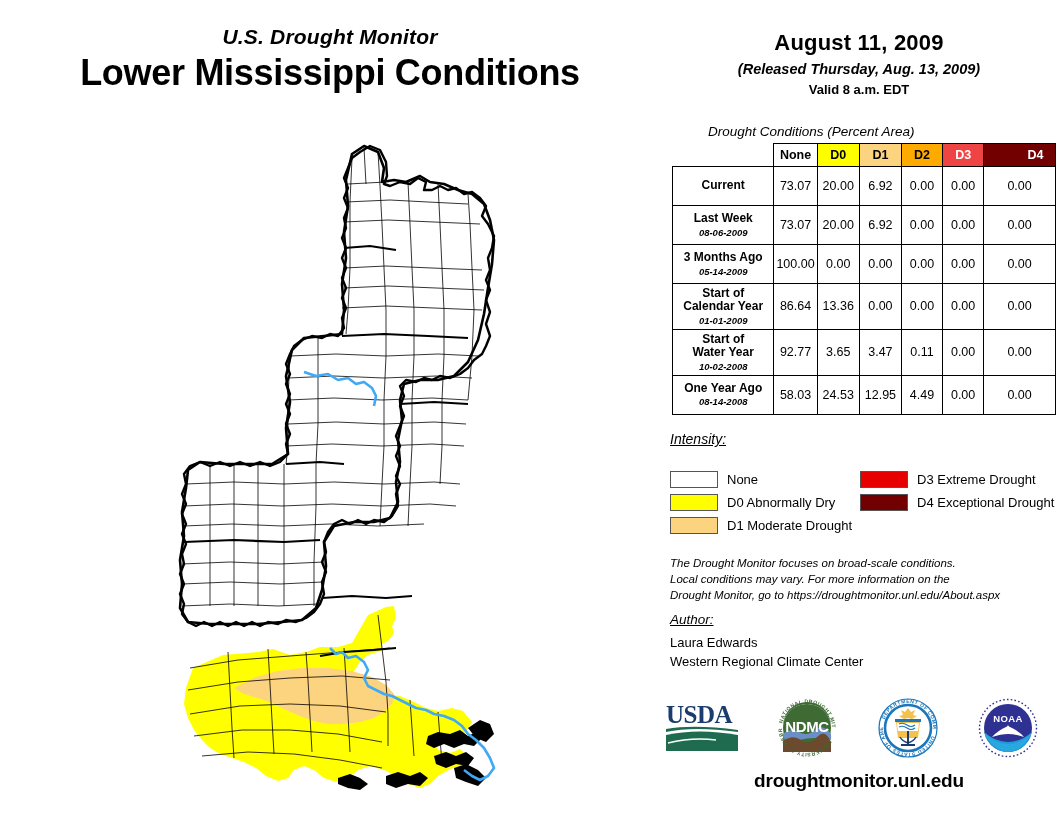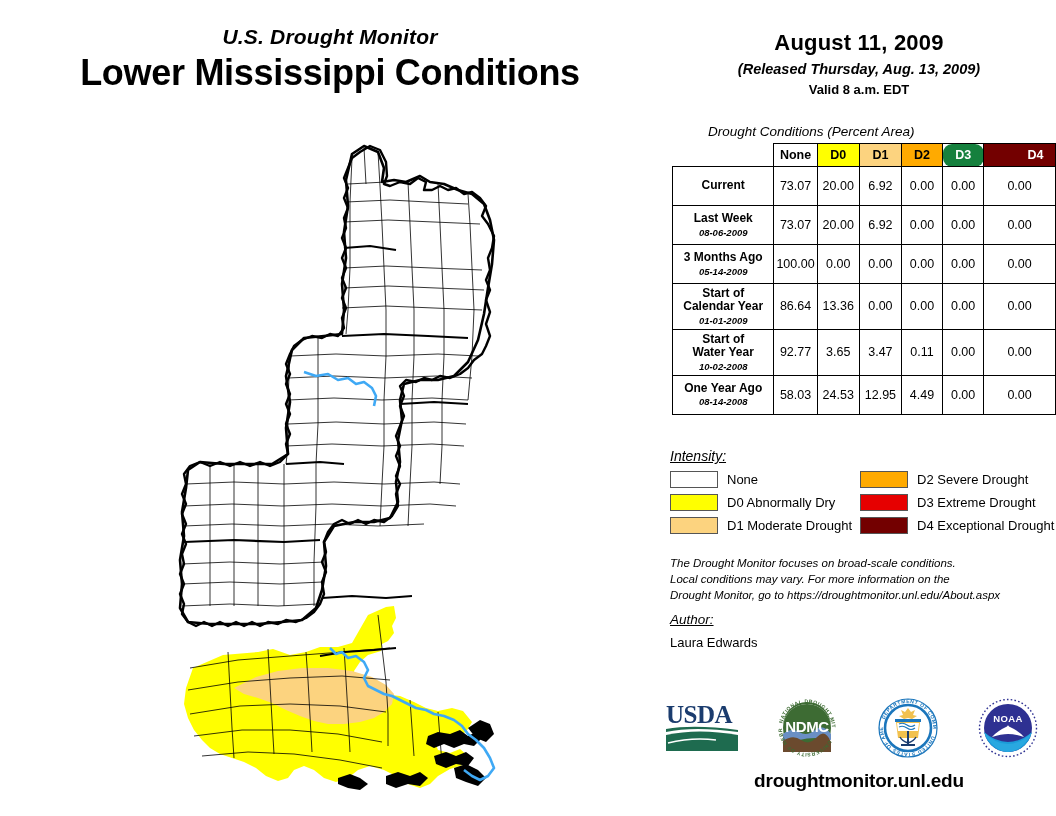--- a/index.html
+++ b/index.html
@@ -110,21 +110,21 @@
   }
   #cond-table td.val {
     width: 43px;
     height: 38px;
     font-size: 12.5px;
   }
 
   
   #intensity-label {
     position: absolute;
-    left: 670px; top: 448px;
+    left: 670px; top: 431px;
     font-size: 14px;
     font-style: italic;
     text-decoration: underline;
   }
   .legend-col {
     position: absolute;
     top: 468px;
   }
   #legend-left  { left: 670px; }
   #legend-right { left: 860px; }
@@ -214,21 +214,21 @@
 
 <div id="table-caption">Drought Conditions (Percent Area)</div>
 <table id="cond-table">
   <thead>
     <tr>
       <th class="corner"></th>
     <th class="cat" style="background: rgb(255, 255, 255);">None</th>
         <th class="cat" style="background: rgb(255, 255, 0);">D0</th>
         <th class="cat" style="background: rgb(252, 211, 127);">D1</th>
         <th class="cat" style="background: rgb(255, 170, 0);">D2</th>
-        <th class="cat" style="background: #15803d; color: rgb(255, 255, 255); border-radius: 9px;">D3</th>
+        <th class="cat" style="background: #ef4444; color: rgb(255, 255, 255);">D3</th>
         <th class="cat" style="background: rgb(115, 0, 0); color: rgb(255, 255, 255); padding-left: 32px;">D4</th>
       </tr>
   </thead>
   <tbody>
       <tr>
         <td class="rowlabel">
           <div class="rl-title">Current</div>
         </td>
         <td class="val">73.07</td>
         <td class="val">20.00</td>
@@ -310,42 +310,39 @@
       <div class="legend-swatch" style="background: rgb(255, 255, 0);"></div>
       <div class="legend-text">D0 Abnormally Dry</div>
     </div>
     <div class="legend-row">
       <div class="legend-swatch" style="background: rgb(252, 211, 127);"></div>
       <div class="legend-text">D1 Moderate Drought</div>
     </div>
   </div>
 <div class="legend-col" id="legend-right">
     <div class="legend-row">
-      <div class="legend-swatch" style="background: rgb(255, 170, 0);"></div>
-      <div class="legend-text">D2 Severe Drought</div>
-    </div>
-    <div class="legend-row">
       <div class="legend-swatch" style="background: rgb(230, 0, 0);"></div>
       <div class="legend-text">D3 Extreme Drought</div>
     </div>
     <div class="legend-row">
       <div class="legend-swatch" style="background: rgb(115, 0, 0);"></div>
       <div class="legend-text">D4 Exceptional Drought</div>
     </div>
   </div>
 
 <div id="disclaimer">
   <div>The Drought Monitor focuses on broad-scale conditions.</div>
   <div>Local conditions may vary. For more information on the</div>
   <div>Drought Monitor, go to https://droughtmonitor.unl.edu/About.aspx</div>
 </div>
 
 <div id="author-label">Author:</div>
 <div id="author-lines">
   <div>Laura Edwards</div>
+  <div>Western Regional Climate Center</div>
 </div>
 
 <div id="logo-row">
 
   <div class="logo">
     <svg width="76" height="58" viewBox="0 0 76 58">
       <text x="2" y="24" font-family="Liberation Serif, serif" font-size="25" font-weight="bold" fill="#1B3C6E" letter-spacing="-0.5">USDA</text>
       <path d="M2 30 Q30 25 74 31 L74 33 Q30 27 2 33 Z" fill="#1E6B4F"></path>
       <path d="M2 36 Q34 29 74 36 L74 52 L2 52 Z" fill="#1E6B4F"></path>
       <path d="M4 44 Q28 38 52 41" stroke="#ffffff" stroke-width="1.4" fill="none"></path>

